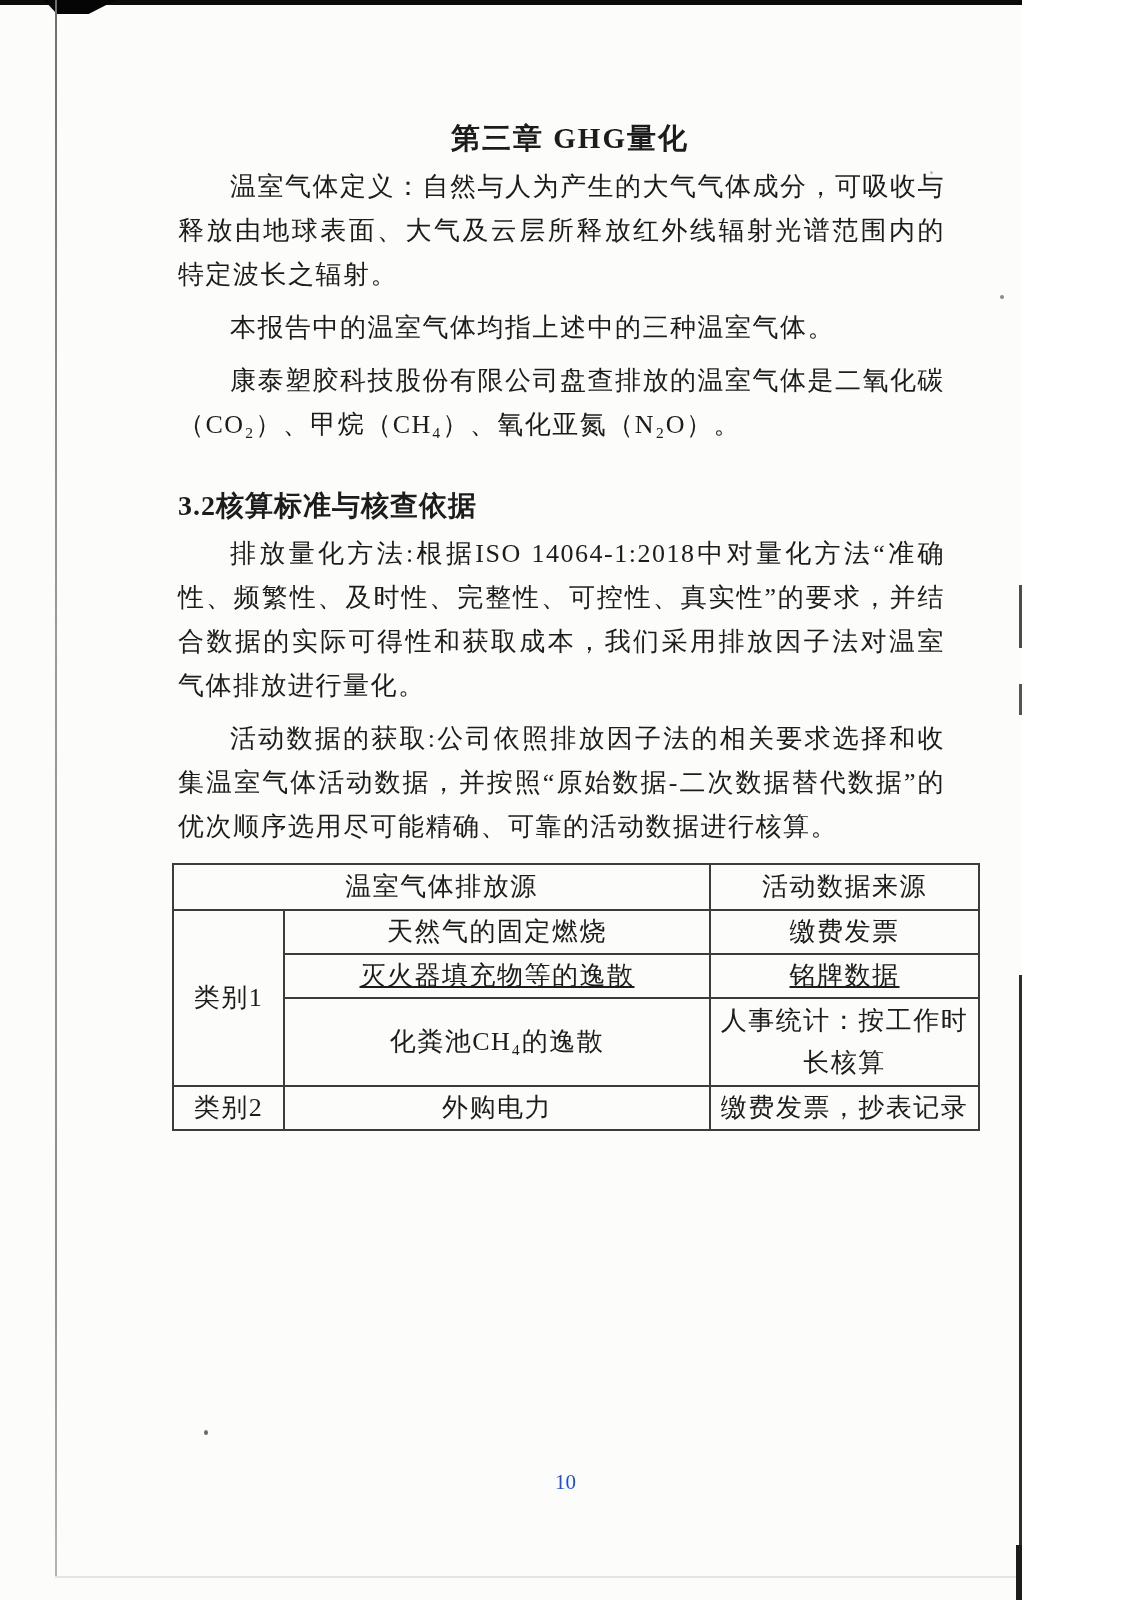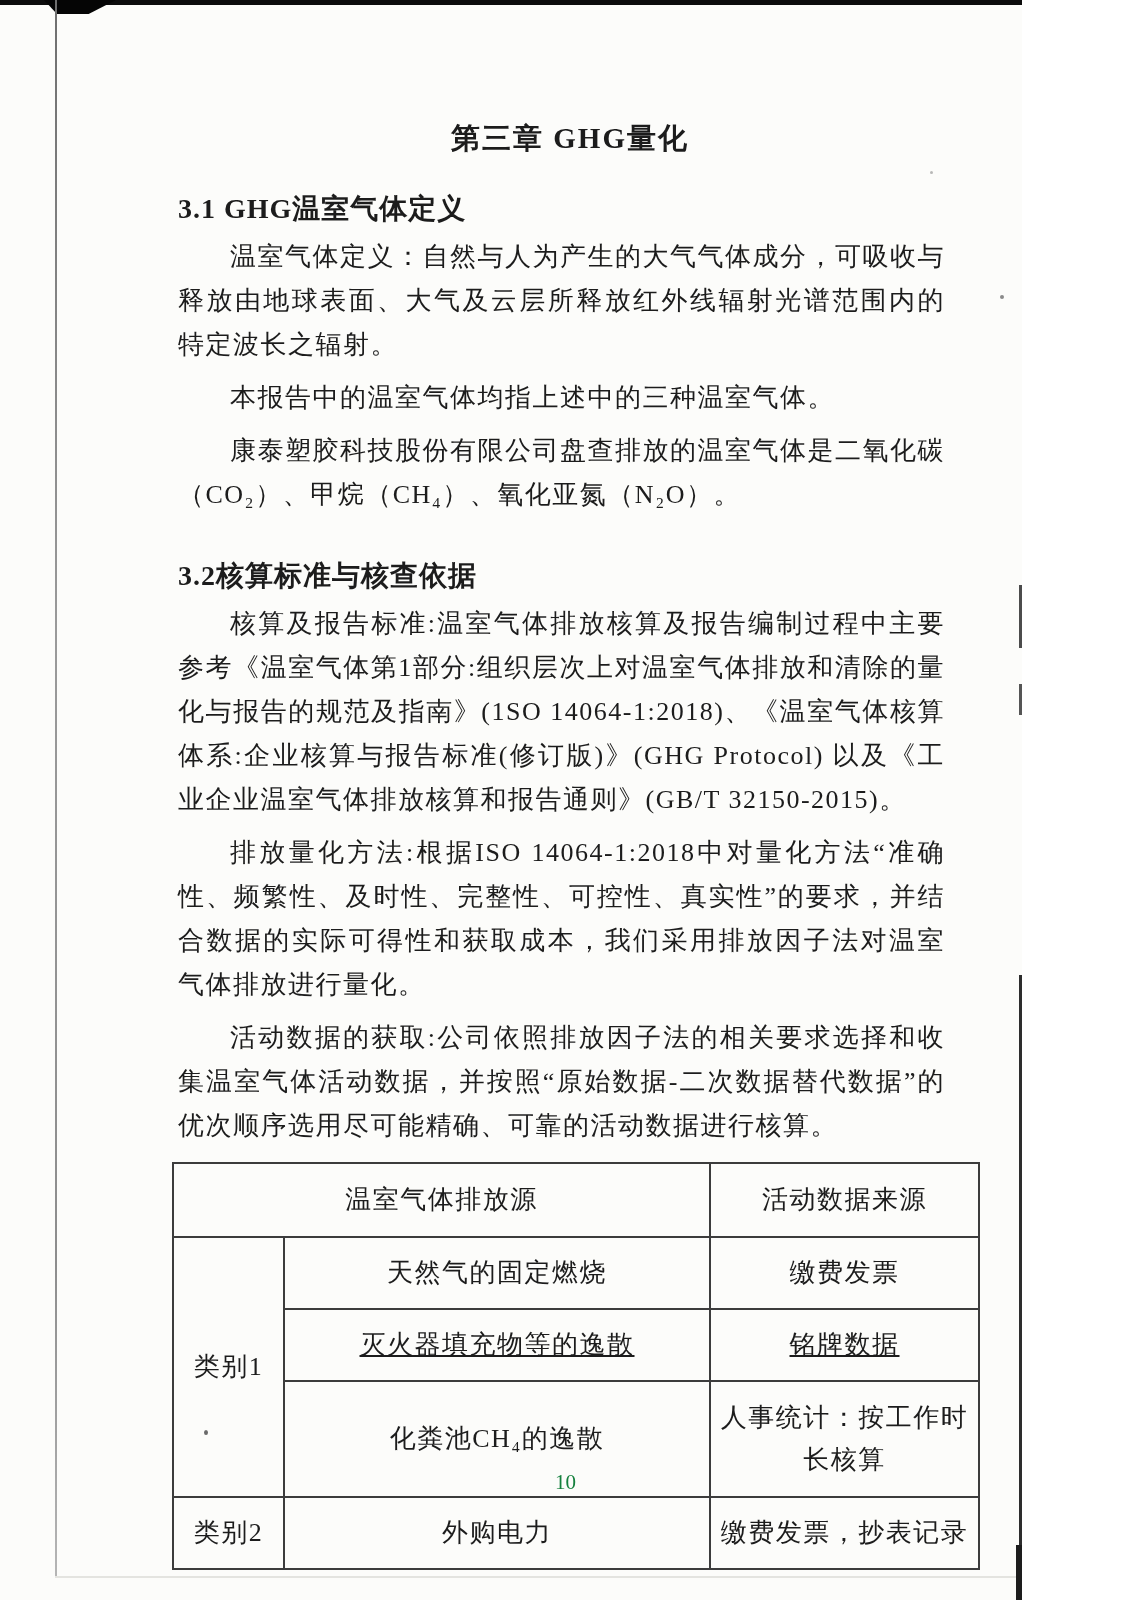--- a/index.html
+++ b/index.html
@@ -96,37 +96,37 @@
     table-layout: fixed;
     font-size: 26px;
     letter-spacing: 1.5px;
   }
   table.ghg-table th,
   table.ghg-table td {
     border: 2px solid #3c3c3c;
     text-align: center;
     vertical-align: middle;
     font-weight: normal;
-    padding: 14px 8px;
+    padding: 0 8px;
     line-height: 42px;
   }
   .row-header th { height: 44px; }
   .row-1 td { height: 40px; }
   .row-2 td { height: 42px; text-decoration: underline; }
   .row-3 td { height: 86px; }
   .row-4 td { height: 42px; }
 
   .page-number {
     position: absolute;
     left: 0;
     top: 1470px;
     width: 1131px;
     text-align: center;
     font-size: 21px;
-    color: #15803d;
+    color: #1d4ed8;
   }
 </style>
 </head>
 <body>
 
 <div class="page">
 
   <div class="scan-top-band"></div>
   <div class="scan-top-notch"></div>
   <div class="scan-left-line"></div>
@@ -136,29 +136,27 @@
   <div class="scan-right-strip"></div>
   <div class="scan-right-strip-foot"></div>
   <div class="speck speck1"></div>
   <div class="speck speck2"></div>
   <div class="speck speck3"></div>
 
   <div class="content">
 
     <h1 class="chapter-title">第三章 GHG量化</h1>
 
-    <h2 class="section-heading">3.1 GHG温室气体定义</h2>
 
     <p class="body-par">温室气体定义：自然与人为产生的大气气体成分，可吸收与释放由地球表面、大气及云层所释放红外线辐射光谱范围内的特定波长之辐射。</p>
     <p class="body-par">本报告中的温室气体均指上述中的三种温室气体。</p>
     <p class="body-par">康泰塑胶科技股份有限公司盘查排放的温室气体是二氧化碳（CO₂）、甲烷（CH₄）、氧化亚氮（N₂O）。</p>
 
     <h2 class="section-heading second">3.2核算标准与核查依据</h2>
 
-    <p class="body-par">核算及报告标准:温室气体排放核算及报告编制过程中主要参考《温室气体第1部分:组织层次上对温室气体排放和清除的量化与报告的规范及指南》(1SO 14064-1:2018)、《温室气体核算体系:企业核算与报告标准(修订版)》(GHG Protocol) 以及《工业企业温室气体排放核算和报告通则》(GB/T 32150-2015)。</p>
     <p class="body-par">排放量化方法:根据ISO 14064-1:2018中对量化方法“准确性、频繁性、及时性、完整性、可控性、真实性”的要求，并结合数据的实际可得性和获取成本，我们采用排放因子法对温室气体排放进行量化。</p>
     <p class="body-par">活动数据的获取:公司依照排放因子法的相关要求选择和收集温室气体活动数据，并按照“原始数据-二次数据替代数据”的优次顺序选用尽可能精确、可靠的活动数据进行核算。</p>
 
     <table class="ghg-table">
       <colgroup>
         <col style="width:111px">
         <col style="width:426px">
         <col style="width:269px">
       </colgroup>
       <tbody>

